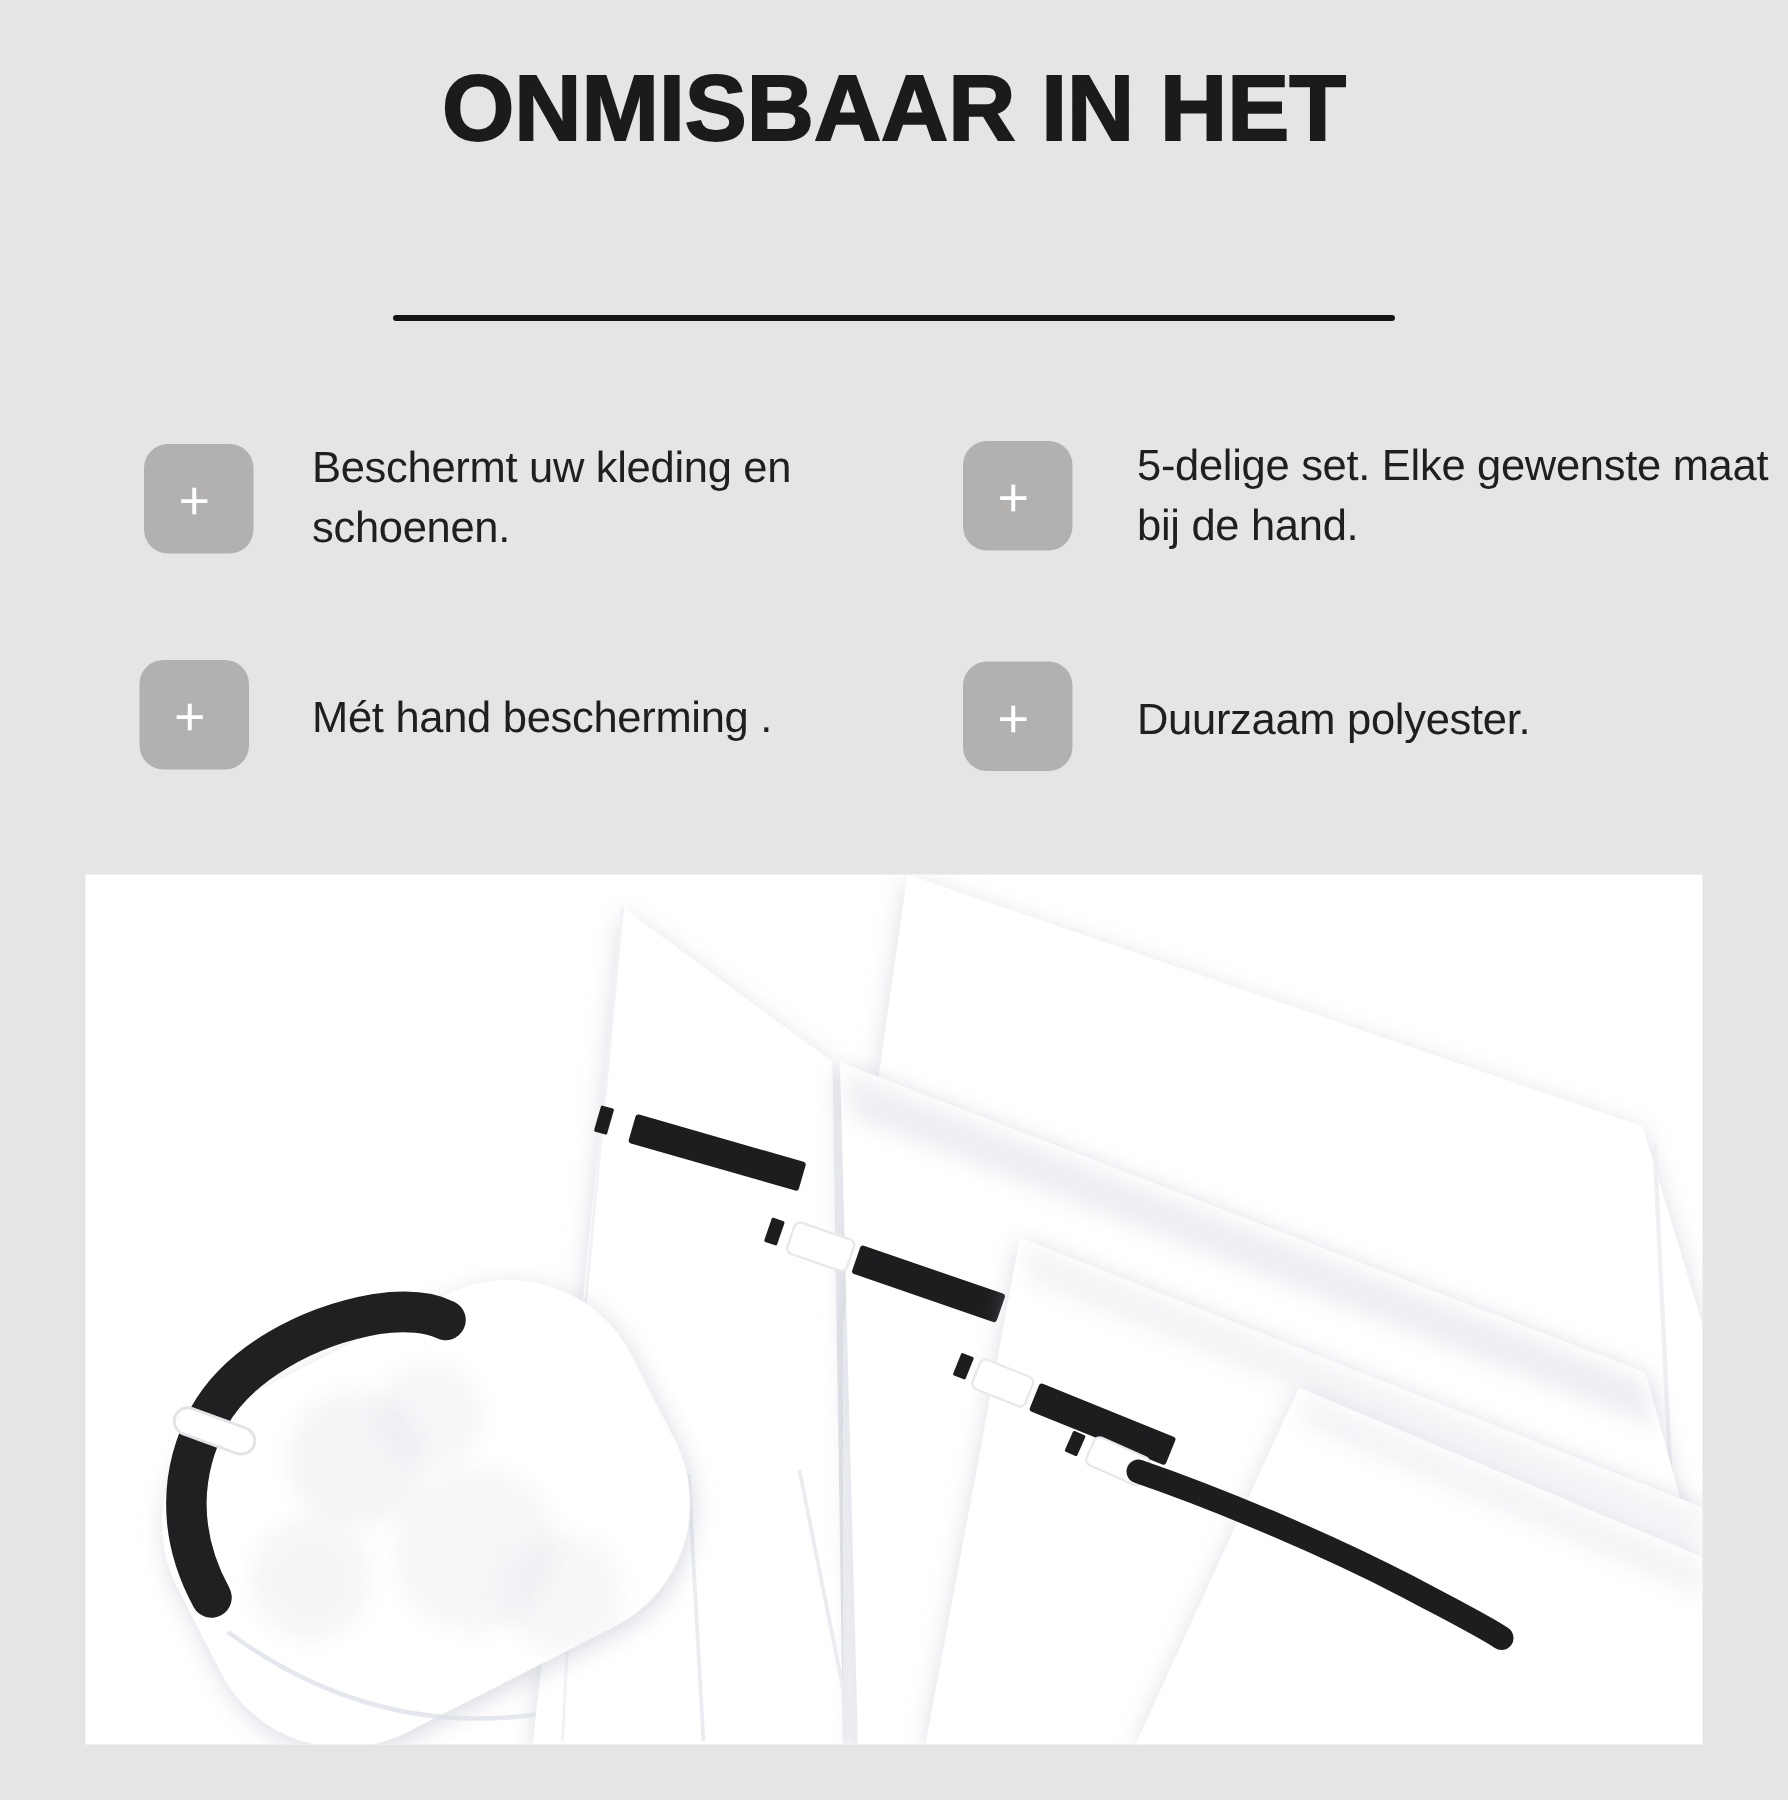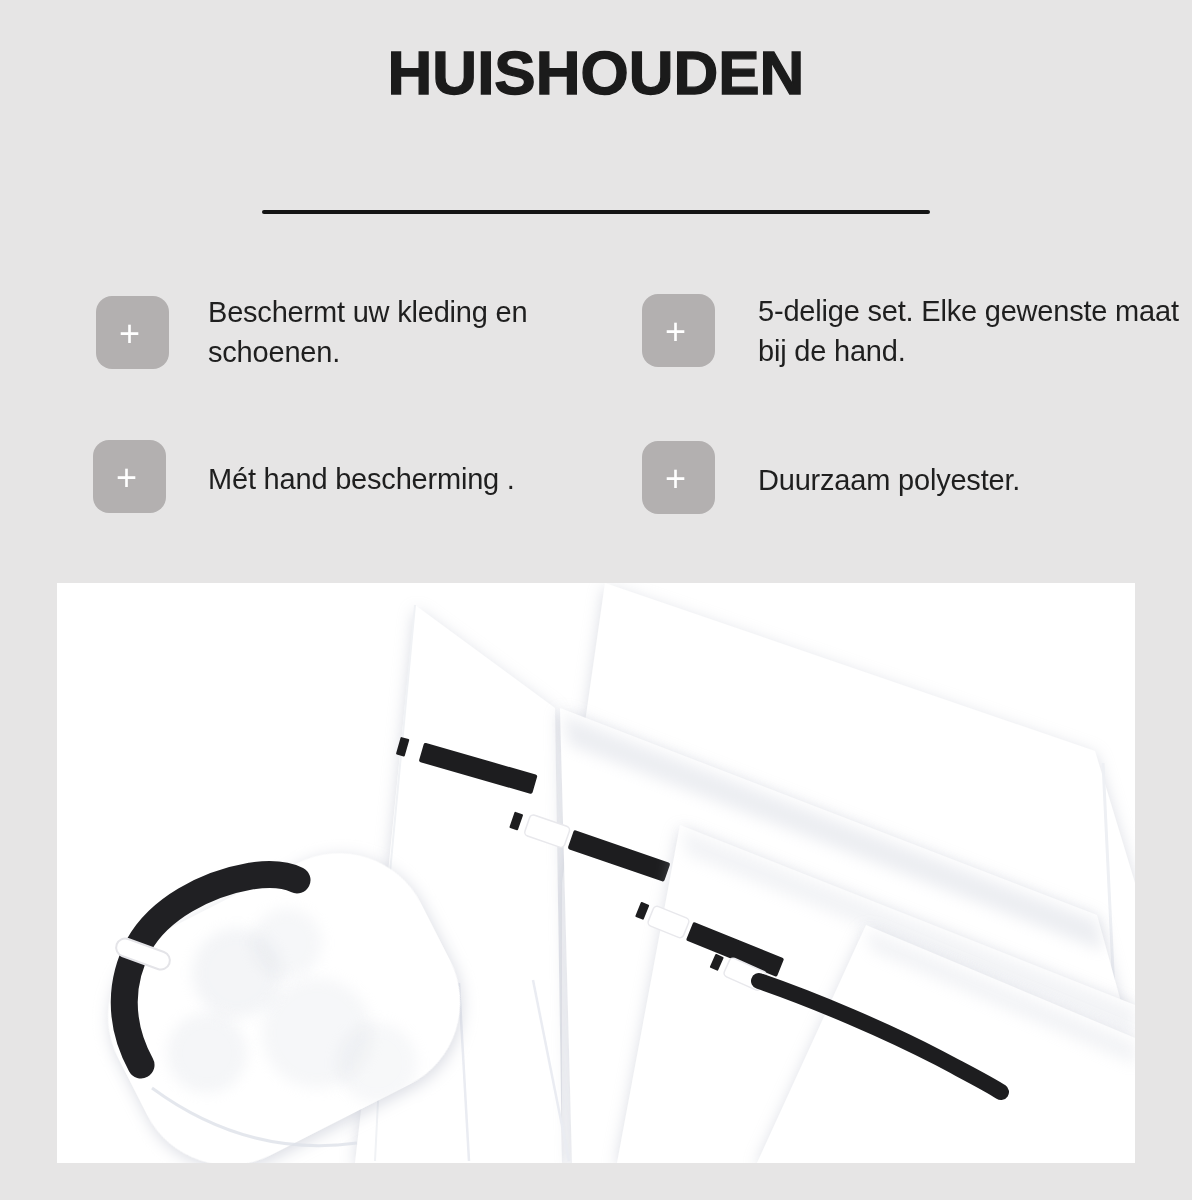--- a/index.html
+++ b/index.html
@@ -48,21 +48,21 @@
     background:var(--photo-background,#ffffff);overflow:hidden;
   }
   .photo svg{display:block;width:1078px;height:580px}
 </style>
 </head>
 <body>
 
 <div class="page">
 
   <div class="title">
-    <div>HUISHOUDEN</div>
+    <div>ONMISBAAR IN HET</div>
   </div>
 
   <div class="divider"></div>
 
   <div class="tile tp1">
     <span class="plus">+</span>
   </div>
   <div class="ftext fp1">Beschermt uw kleding en schoenen.</div>
 
   <div class="tile tp2">

